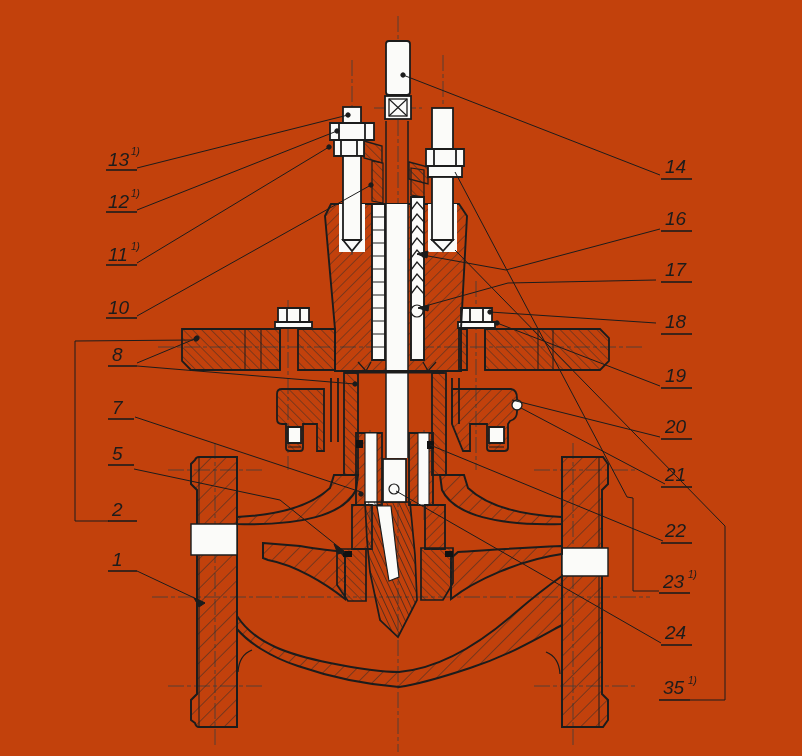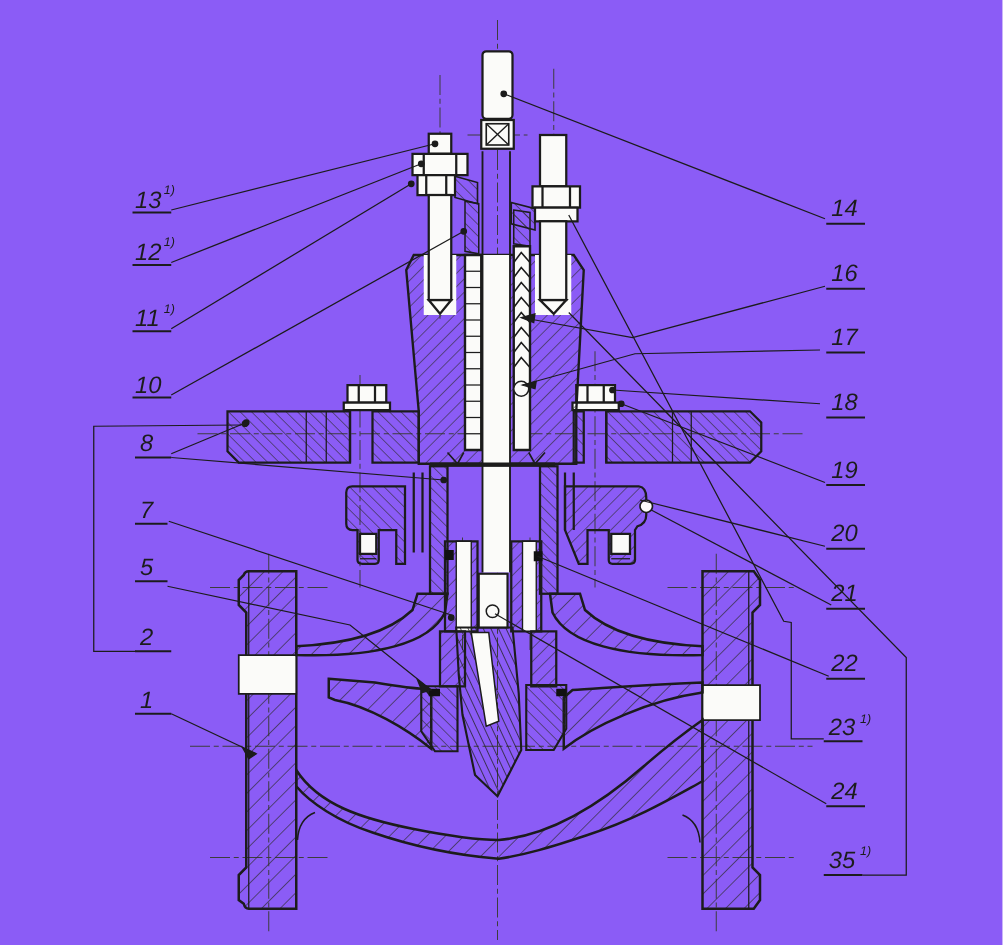--- a/index.html
+++ b/index.html
@@ -1,16 +1,16 @@
 <!DOCTYPE html>
 <html><head>
 <meta charset="utf-8">
 <style>
   html,body{margin:0;padding:0;background:#fbfbf9;}
-  #page{width:802px;height:756px;position:relative;overflow:hidden;background:#8b5cf6;}
+  #page{width:802px;height:756px;position:relative;overflow:hidden;background:#c2410c;}
   svg{position:absolute;left:0;top:0;}
   .lbl{font-family:"Liberation Sans",sans-serif;font-style:italic;font-size:19px;fill:#1c1c1c;}
   .sup{font-family:"Liberation Sans",sans-serif;font-style:italic;font-size:10px;fill:#1c1c1c;}
 </style>
 </head>
 <body>
 <div id="page">
 <svg width="802" height="756" viewBox="0 0 802 756">
 <defs>
   <pattern id="h1" width="7.5" height="7.5" patternUnits="userSpaceOnUse" patternTransform="rotate(45)">

